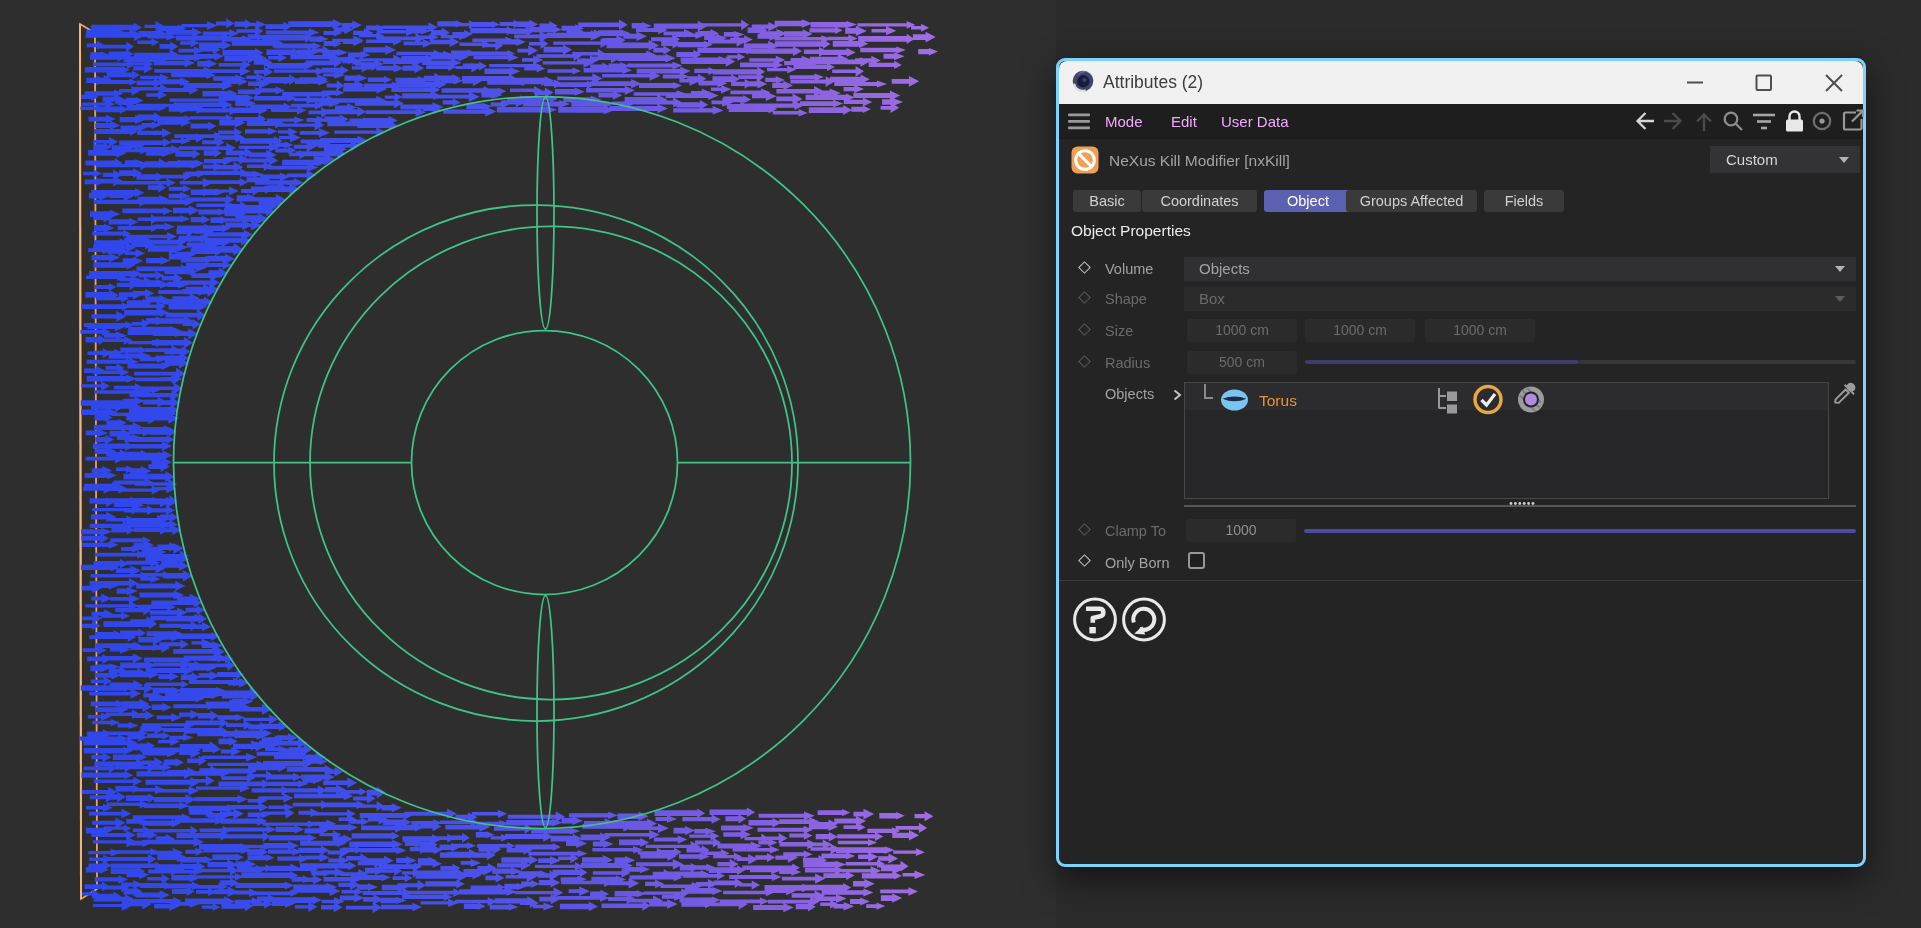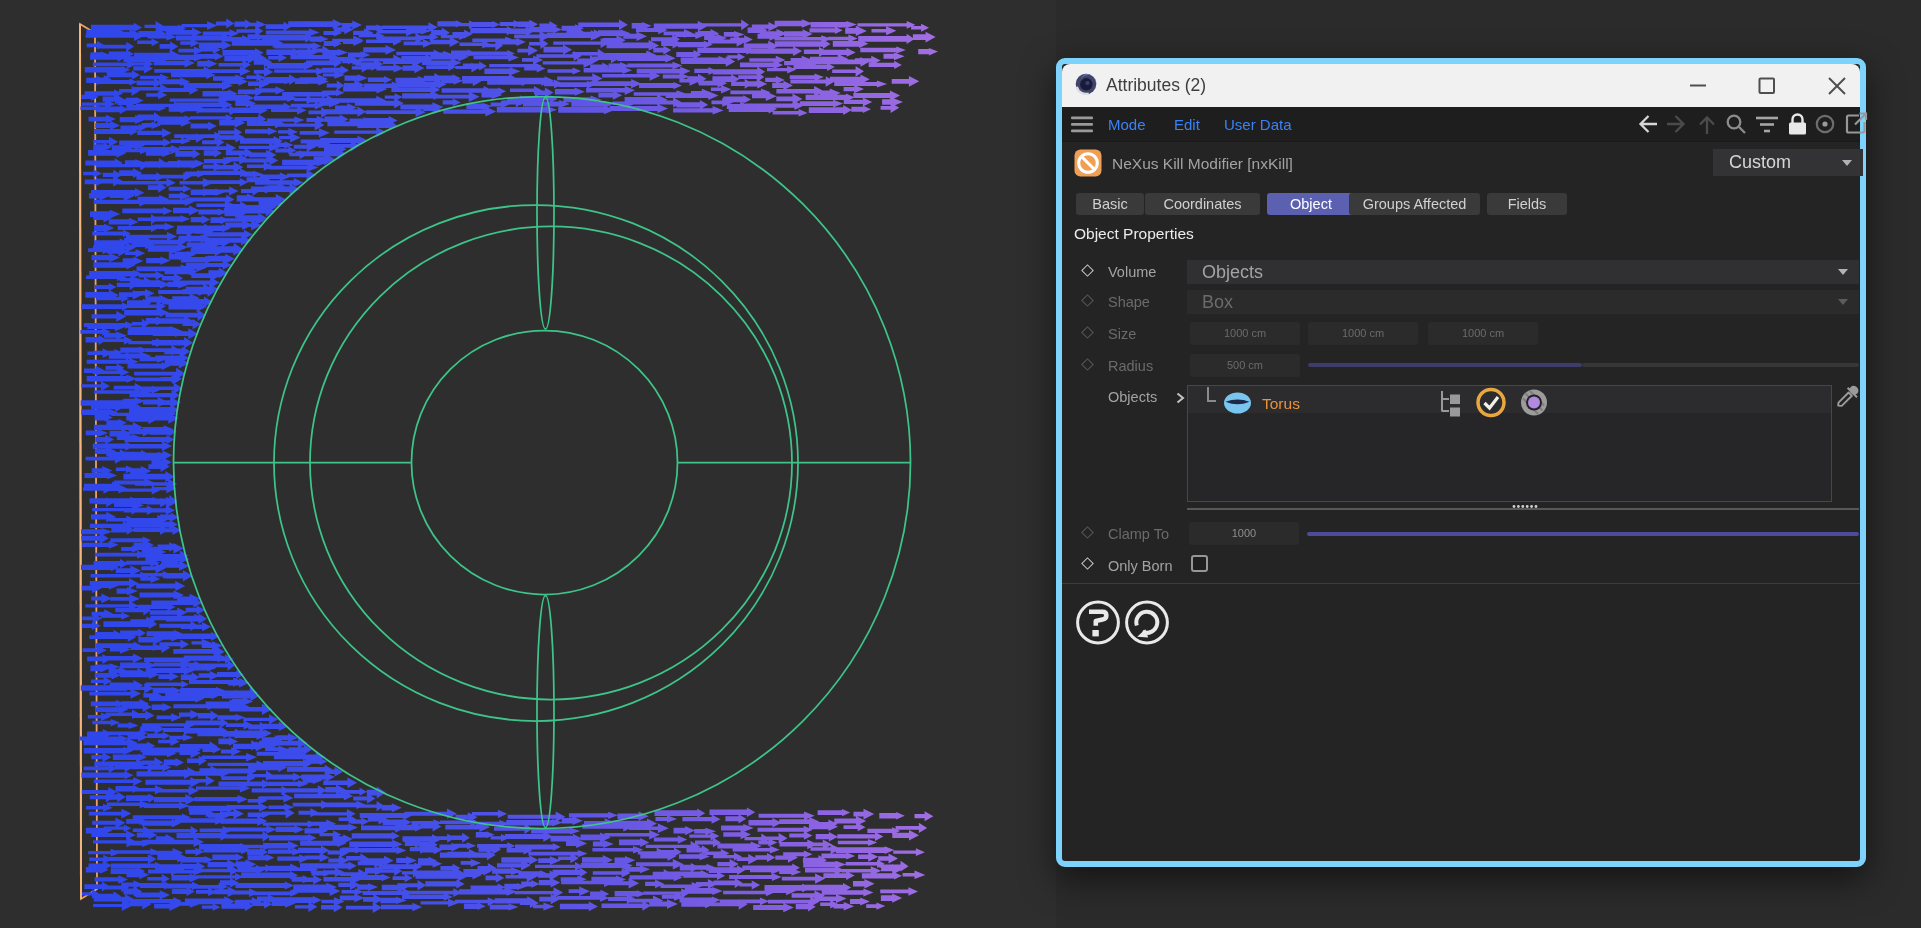--- a/index.html
+++ b/index.html
@@ -1,33 +1,33 @@
 <!DOCTYPE html>
 <html><head><meta charset="utf-8"><style>
 *{margin:0;padding:0;box-sizing:border-box}
 html,body{width:1921px;height:928px;background:#2b2b2c;overflow:hidden;
 font-family:"Liberation Sans",sans-serif;}
 #vp{position:absolute;left:0;top:0}
 .panel{position:absolute;left:1056px;top:58px;width:810px;height:809px;
-background:#242425;border-radius:9px;border:6px solid #7dd3fc;
+background:#242425;border-radius:9px;border:3px solid #7dd3fc;
 box-shadow:0 12px 34px rgba(0,0,0,.55)}
 .tbar{position:absolute;left:0;top:0;width:100%;height:43px;background:#f1f1f1;
 border-radius:8px 8px 0 0}
 .ttext{position:absolute;left:44px;top:0;height:43px;line-height:43px;
 font-size:17.5px;color:#3e3e3e}
 .mbar{position:absolute;left:0;top:43px;width:100%;height:35px;background:#1e1e1f;
 border-bottom:1px solid #191919}
-.mtext{position:absolute;top:43px;height:35px;line-height:35px;font-size:15px;color:#3b82f6}
+.mtext{position:absolute;top:43px;height:35px;line-height:35px;font-size:15px;color:#f0abfc}
 .abs{position:absolute}
 .lbl{position:absolute;font-size:14.5px;height:24px;line-height:24px}
 .bright{color:#a3a3a3}.dim{color:#6b6b6b}
 .fld{position:absolute;background:#2b2b2c;border-radius:3px;height:23px;
-font-size:11px;line-height:23px;text-align:center}
+font-size:14px;line-height:23px;text-align:center}
 .dd{position:absolute;background:#303032;border-radius:0;height:24px;
-font-size:18px;line-height:24px}
+font-size:15px;line-height:24px}
 .tri{position:absolute;width:0;height:0;border-left:5px solid transparent;
 border-right:5px solid transparent;border-top:6px solid #b2b2b2}
 .tab{position:absolute;top:129px;height:22px;background:#3a3a3b;border-radius:3px;
 font-size:14.5px;line-height:22px;text-align:center;color:#d0d0d0}
 .diam{position:absolute;width:9px;height:9px;transform:rotate(45deg);
 border:1.5px solid #c9c9c9}
 .diamd{position:absolute;width:9px;height:9px;transform:rotate(45deg);
 border:1.5px solid #585858}
 </style></head>
 <body>

